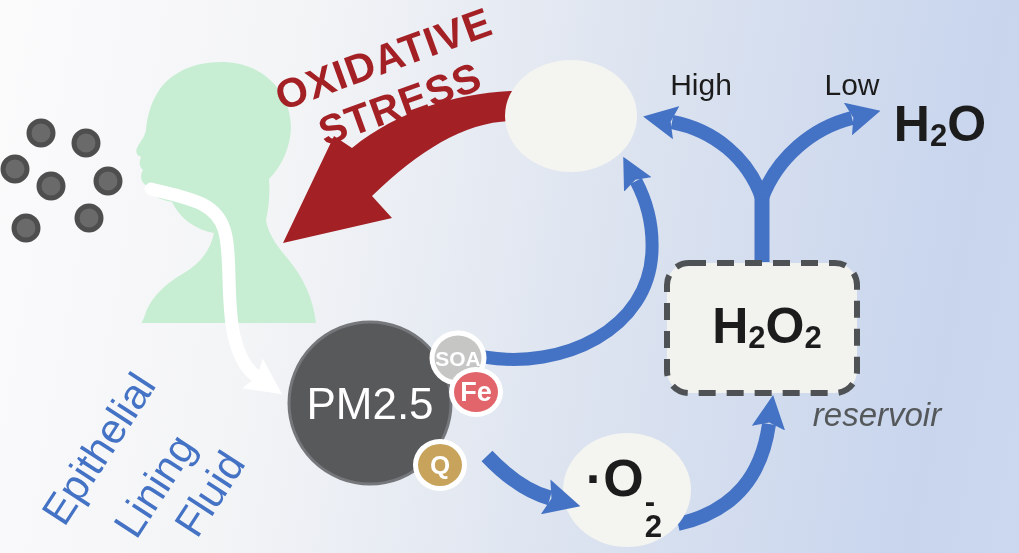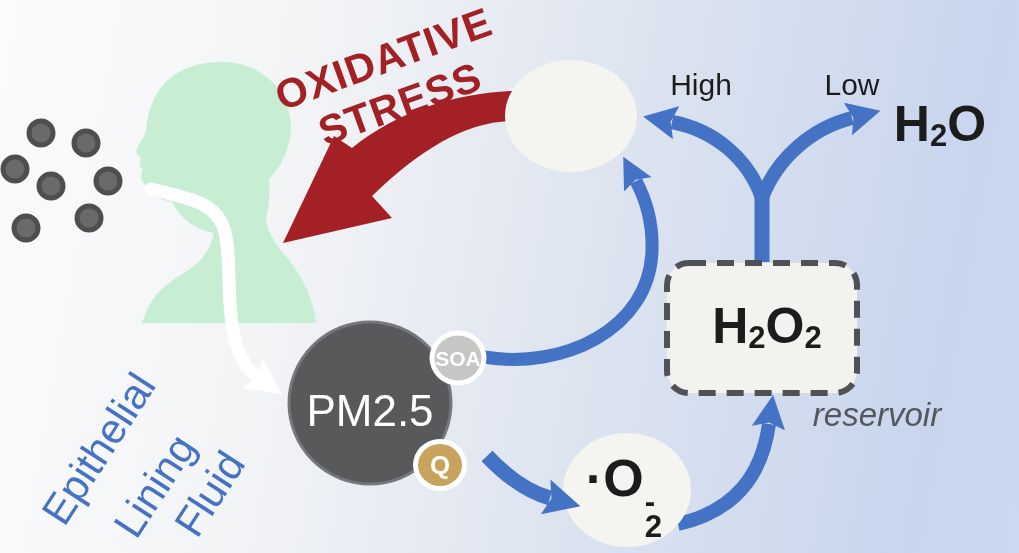--- a/index.html
+++ b/index.html
@@ -34,21 +34,21 @@
     border:5px solid #ffffff;
     border-radius:50%;
     box-sizing:border-box;
     display:flex;align-items:center;justify-content:center;
     color:#ffffff;
     font-weight:bold;
   }
   .redtext{color:#a32025;font-weight:700;letter-spacing:1px;}
   .bluetext{color:#4472c4;}
   .graytext{color:#54585a;font-style:italic;}
-  .whitetext{color:#ffffff;margin-top:7px;}
+  .whitetext{color:#ffffff;}
 </style>
 </head>
 <body>
 
 <div class="stage">
 
   <svg width="1019" height="553" viewBox="0 0 1019 553">
     <defs>
       <marker id="mb" viewBox="0 0 12 12" refX="1.5" refY="6" markerWidth="2.4" markerHeight="2.4" orient="auto" markerUnits="strokeWidth">
         <path d="M0 0 L12 6 L0 12 L2 6 Z" fill="#4472c4"></path>
@@ -111,20 +111,23 @@
     <ellipse cx="627" cy="490" rx="64" ry="57" fill="#f4f4f0"></ellipse>
 
     <path d="M 487 456 C 508 478 528 492 550 498" fill="none" stroke-width="15" marker-end="url(#mb)" stroke="#4472c4"></path>
 
     <circle cx="370" cy="403" r="81" stroke="#75777b" stroke-width="3" fill="#58595b"></circle>
   </svg>
 
   <div class="comp" style="left: 458px; top: 358px; width: 57px; height: 55px; font-size: 21px; z-index: 1; background: rgb(198, 198, 196);">
     <span>SOA</span>
   </div>
+  <div class="comp" style="left: 476px; top: 392px; width: 54px; height: 50px; font-size: 27px; z-index: 2; background: rgb(226, 101, 107);">
+    <span>Fe</span>
+  </div>
   <div class="comp" style="left: 440px; top: 465px; width: 54px; height: 52px; font-size: 26px; z-index: 3; background: rgb(199, 163, 91);">
     <span>Q</span>
   </div>
 
   <div class="lbl whitetext" style="left:370px;top:404px;font-size:44px;">PM2.5</div>
 
   <div class="lbl rot20 redtext" style="left:392px;top:82px;font-size:41px;">
     <div>OXIDATIVE</div>
     <div>STRESS</div>
   </div>

